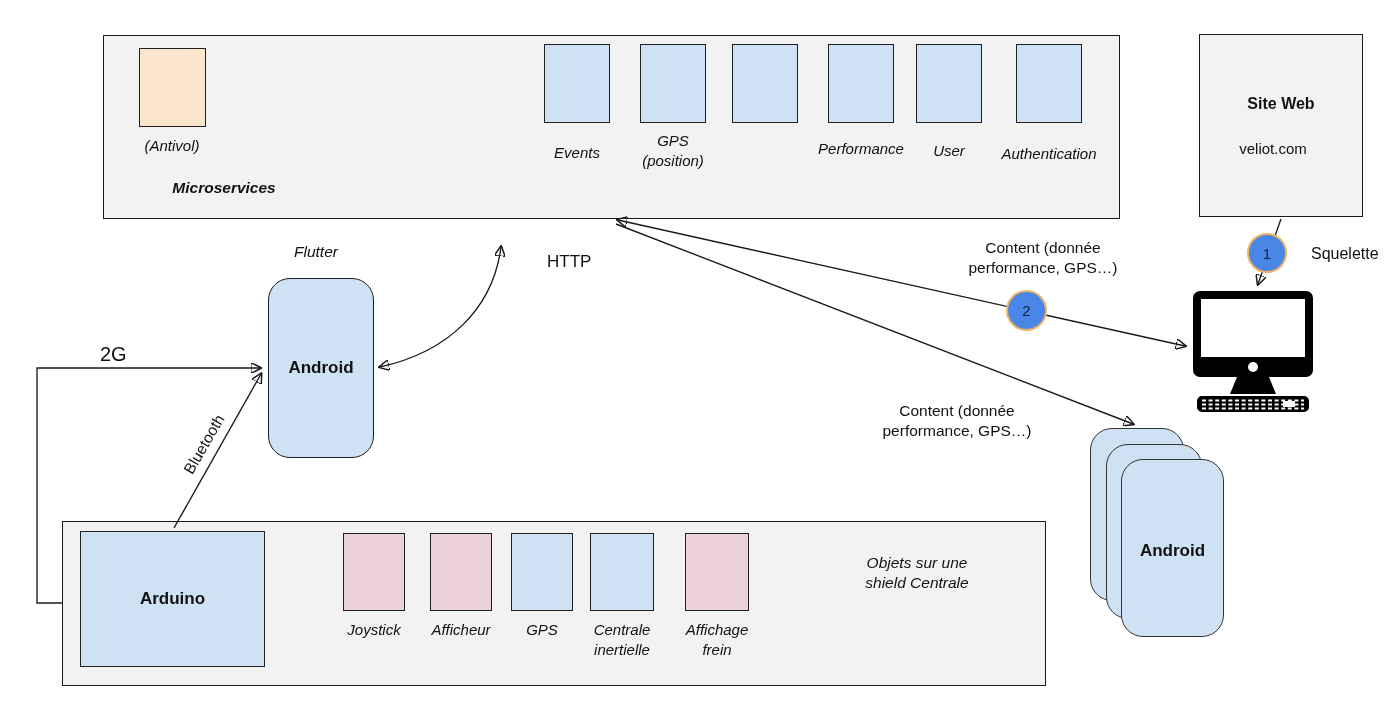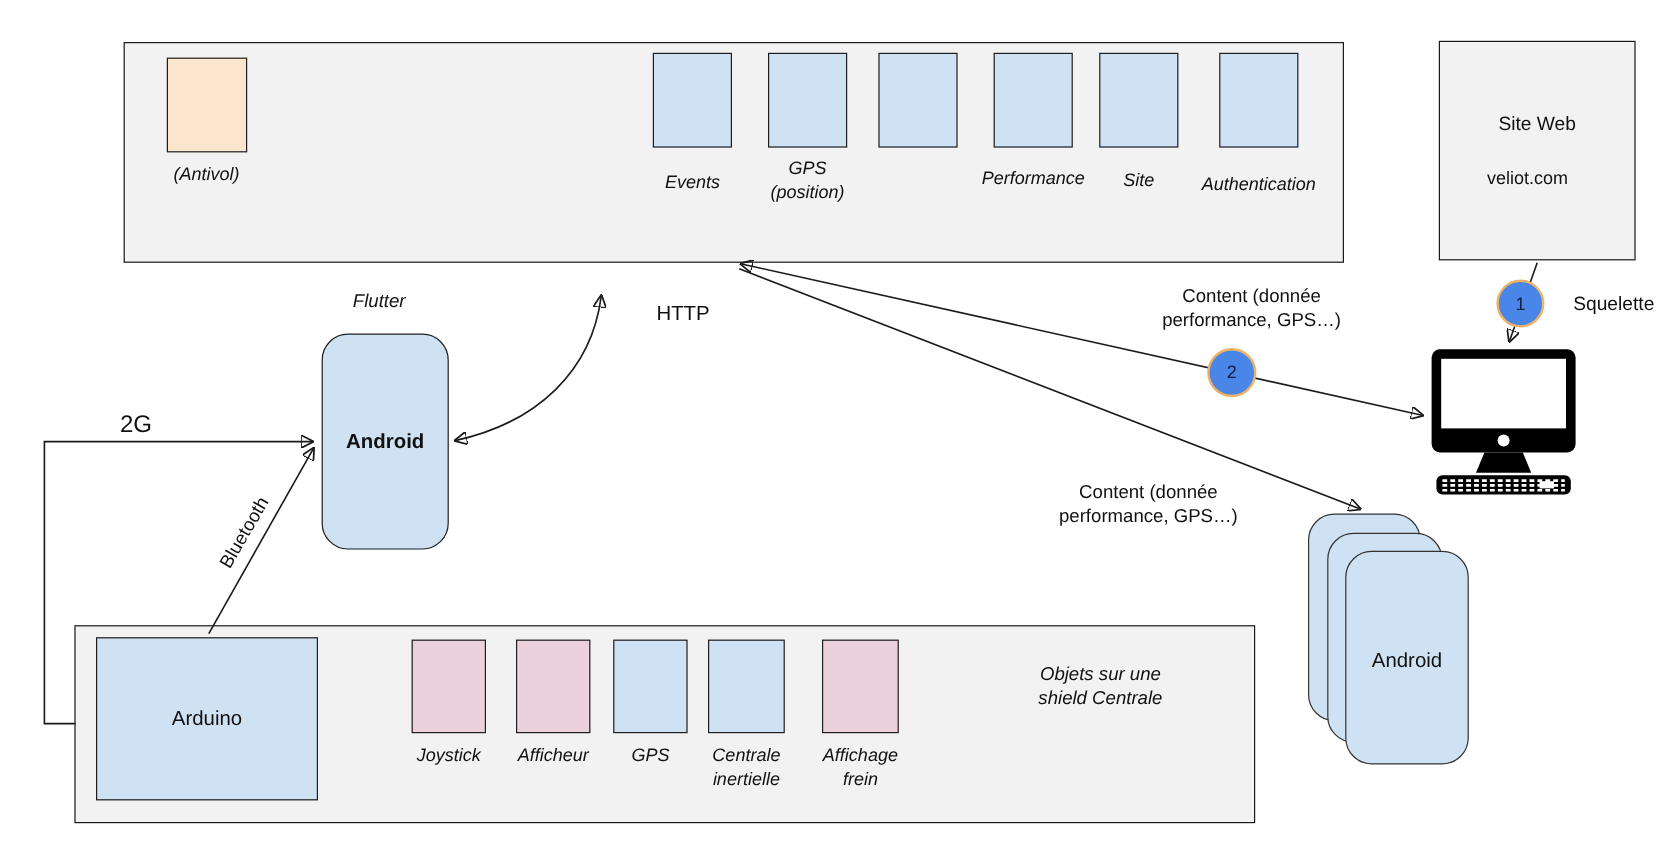--- a/index.html
+++ b/index.html
@@ -20,21 +20,21 @@
     font-weight:bold;font-size:16px;z-index:3;
   }
   .rounded{
     background:var(--box-blue);border:1.2px solid #1f1f1f;border-radius:22px;
     display:flex;align-items:center;justify-content:center;
     font-weight:bold;font-size:16px;z-index:2;
   }
   .lbl{white-space:pre-line;font-size:15px;line-height:20px;z-index:4;}
   .italic{font-style:italic;}
   .center{text-align:center;}
-  .bold{font-weight:normal;text-align:center;}
+  .bold{font-weight:bold;text-align:center;}
   .badge{
     border-radius:50%;background:var(--badge-blue);border:2.2px solid var(--badge-border);
     display:flex;align-items:center;justify-content:center;
     font-size:15px;color:#0b2040;z-index:6;
   }
   .phone{
     background:var(--box-blue);border:1.2px solid #333;border-radius:22px;z-index:2;
   }
   #wires{position:absolute;left:0;top:0;z-index:5;pointer-events:none;}
   #wires path,#wires polyline{fill:none;stroke:#1a1a1a;stroke-width:1.35px;}
@@ -42,34 +42,35 @@
 </head>
 <body>
 
 <div id="canvas">
 
   <div class="abs panel" style="left:103px;top:35px;width:1017px;height:184px;"></div>
 
   <div class="abs sq peach" style="left:139px;top:48px;width:67px;height:79px;"></div>
   <div class="abs lbl italic center" style="left:112px;top:136px;width:120px;">(Antivol)</div>
 
+  <div class="abs lbl italic bold" style="left:124px;top:178px;width:200px;font-size:15.5px;">Microservices</div>
 
 
   <div class="abs sq blue" style="left:544px;top:44px;width:66px;height:79px;"></div>
   <div class="abs sq blue" style="left:640px;top:44px;width:66px;height:79px;"></div>
   <div class="abs sq blue" style="left:732px;top:44px;width:66px;height:79px;"></div>
   <div class="abs sq blue" style="left:828px;top:44px;width:66px;height:79px;"></div>
   <div class="abs sq blue" style="left:916px;top:44px;width:66px;height:79px;"></div>
   <div class="abs sq blue" style="left:1016px;top:44px;width:66px;height:79px;"></div>
 
   <div class="abs lbl italic center" style="left:507px;top:143px;width:140px;">Events</div>
   <div class="abs lbl italic center" style="left:603px;top:131px;width:140px;">GPS
 (position)</div>
   <div class="abs lbl italic center" style="left:791px;top:139px;width:140px;">Performance</div>
-  <div class="abs lbl italic center" style="left:879px;top:141px;width:140px;">Site</div>
+  <div class="abs lbl italic center" style="left:879px;top:141px;width:140px;">User</div>
   <div class="abs lbl italic center" style="left:979px;top:144px;width:140px;">Authentication</div>
 
   <div class="abs lbl" style="left:547px;top:252px;width:70px;font-size:17px;">HTTP</div>
 
   <div class="abs panel" style="left:1199px;top:34px;width:164px;height:183px;"></div>
   <div class="abs lbl bold center" style="left:1199px;top:94px;width:164px;font-size:16px;">Site Web</div>
   <div class="abs lbl center" style="left:1199px;top:139px;width:148px;">veliot.com</div>
 
   <div class="abs lbl italic center" style="left:276px;top:242px;width:80px;font-size:15.5px;">Flutter</div>
   <div class="abs rounded" style="left:268px;top:278px;width:106px;height:180px;font-size:17px;">Android</div>

